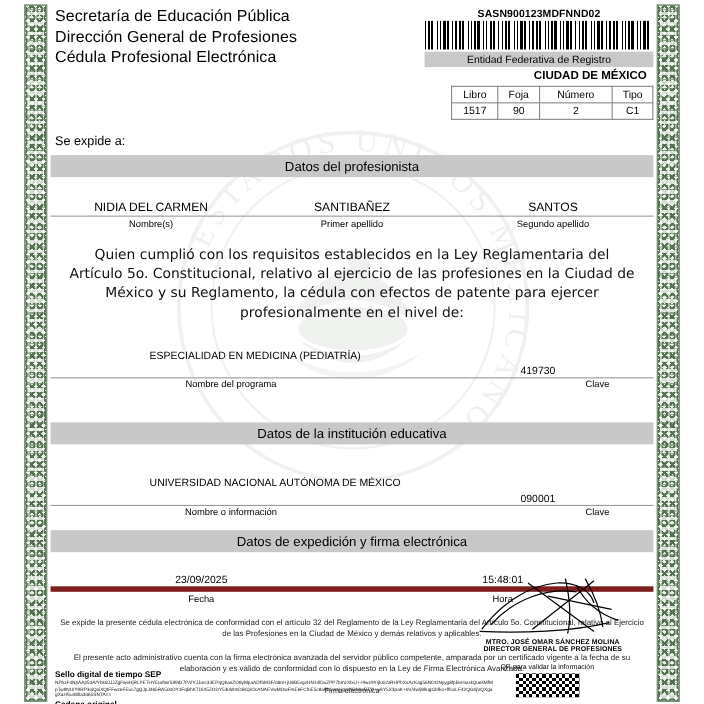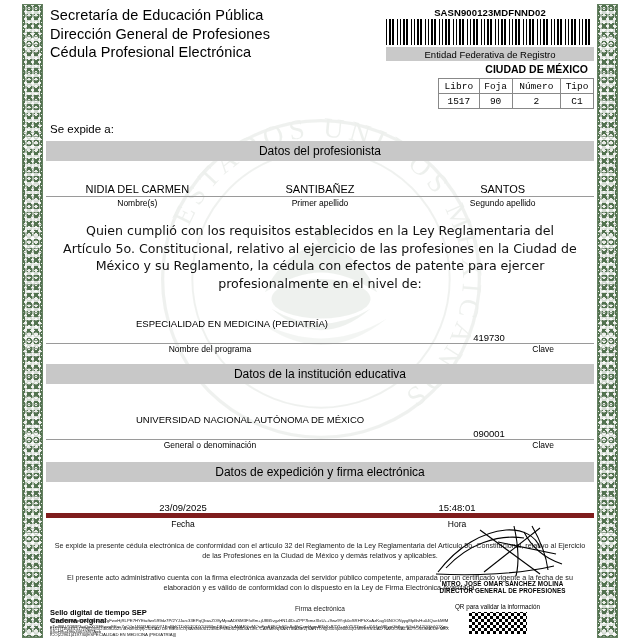--- a/index.html
+++ b/index.html
@@ -56,21 +56,21 @@
   }
   .hdr-right{width:208px;text-align:right;padding-top:1px;}
   .curp{font-size:9.5px;font-weight:bold;letter-spacing:.1px;color:#000;text-align:center;}
   .barcode{height:26px;width:206px;margin:1px 0 2px 0;
     background-image:repeating-linear-gradient(90deg,
       #000 0 1px, #fff 1px 3px, #000 3px 5px, #fff 5px 6px,
       #000 6px 8px, #fff 8px 11px, #000 11px 12px, #fff 12px 14px);
   }
   .efr{background:#c9c9c9;font-size:9.5px;text-align:center;padding:1.5px 0;color:#000;}
   .cdmx{font-size:10.5px;font-weight:bold;text-align:right;padding:2px 6px 3px 0;color:#000;}
-  table.reg{border-collapse:collapse;margin-left:auto;width:156px;font-family:Liberation Mono, monospace;}
+  table.reg{border-collapse:collapse;margin-left:auto;width:184px;}
   table.reg td,table.reg th{
     border:1px solid #888;font-size:9.5px;font-weight:normal;
     text-align:center;padding:1.5px 0;color:#000;
   }
   .se-expide{font-size:11.5px;padding:14px 0 6px 4px;color:#000;}
 
   
   .secbar{
     background:#c8c8c8;text-align:center;font-size:12px;color:#000;
     padding:3px 0;margin:0;
@@ -218,29 +218,29 @@
         <div class="prog-row">
           <div class="prog-name">ESPECIALIDAD EN MEDICINA (PEDIATRÍA)</div>
           <div class="prog-key">419730</div>
         </div>
         <div class="prog-lrow">
           <div class="prog-lname">Nombre del programa</div>
           <div class="prog-lkey">Clave</div>
         </div>
       </div>
 
-      <div class="secbar" style="margin-top:8px">Datos de la institución educativa</div>
+      <div class="secbar" style="margin-top:28px">Datos de la institución educativa</div>
 
       <div class="inst-wrap">
         <div class="prog-row">
           <div class="prog-name">UNIVERSIDAD NACIONAL AUTÓNOMA DE MÉXICO</div>
           <div class="prog-key">090001</div>
         </div>
         <div class="prog-lrow">
-          <div class="prog-lname">General o denominación</div>
+          <div class="prog-lname">Nombre o información</div>
           <div class="prog-lkey">Clave</div>
         </div>
       </div>
 
       <div class="secbar" style="margin-top:10px">Datos de expedición y firma electrónica</div>
 
       <div class="date-wrap">
         <div class="date-row">
           <div class="date-c">23/09/2025</div>
           <div class="date-c">15:48:01</div>

